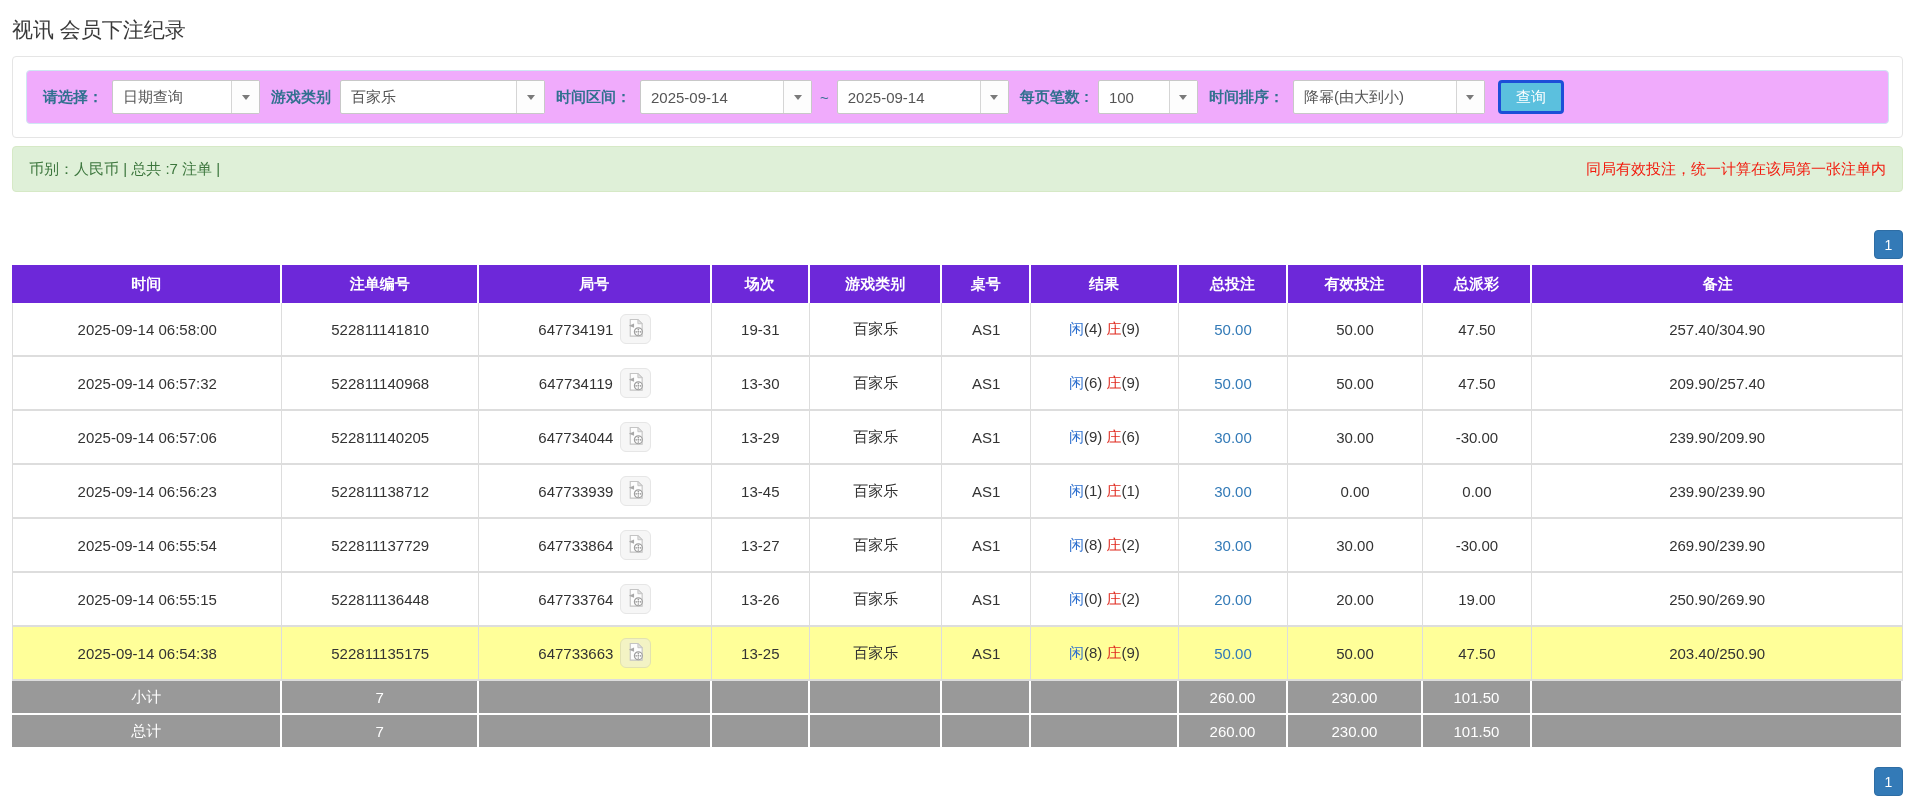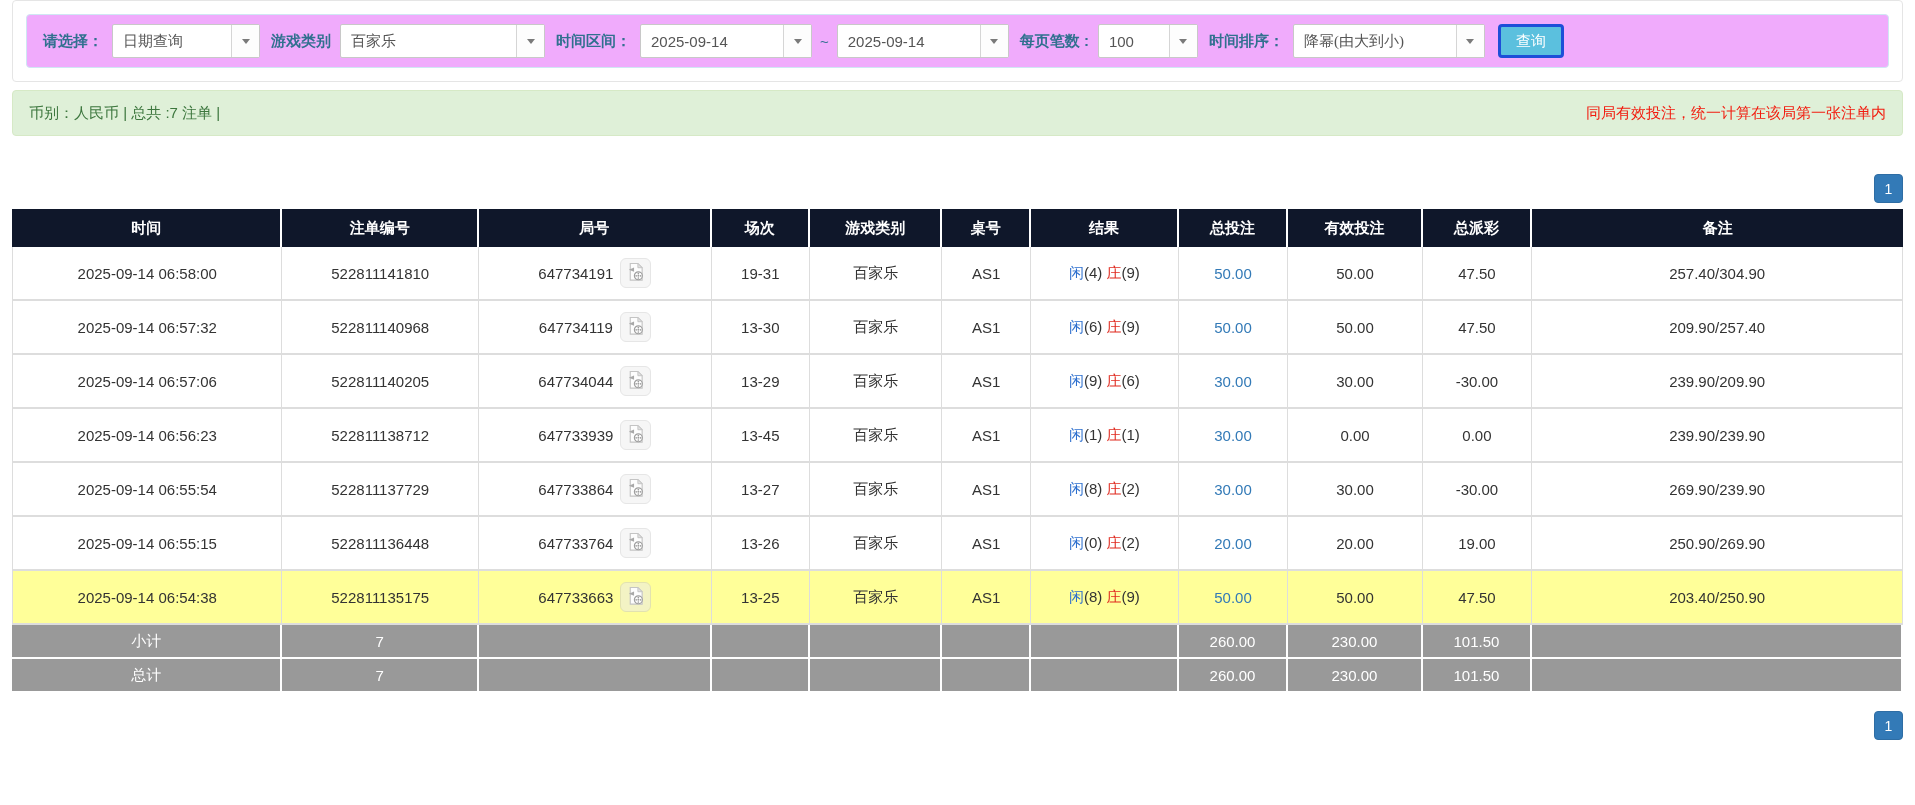--- a/index.html
+++ b/index.html
@@ -77,21 +77,21 @@
   .caret {
     width: 0; height: 0;
     border-left: 4px solid transparent;
     border-right: 4px solid transparent;
     border-top: 5px solid #7a7a7a;
   }
   .w-qt { width: 148px; }
   .w-game { width: 205px; }
   .w-date { width: 172px; }
   .w-size { width: 100px; }
-  .w-sort { width: 192px; font-family: Liberation Serif, serif; }
+  .w-sort { width: 192px; }
   .search-btn {
     margin-left: 6px;
     height: 34px;
     padding: 0 15px;
     background: #5bc0de;
     border: 3px solid #1d4ed8;
     border-radius: 4px;
     color: #fff;
     font-size: 15px;
     font-family: inherit;
@@ -132,21 +132,21 @@
   
   table.records {
     width: calc(100% - 24px);
     margin: 0 12px;
     border-collapse: separate;
     border-spacing: 0;
     table-layout: fixed;
     font-size: 15px;
   }
   .records th {
-    background: #0f172a;
+    background: #6d28d9;
     color: #fff;
     font-weight: bold;
     height: 38px;
     border-right: 2px solid #fff;
     text-align: center;
     padding: 0 4px;
   }
   .records th:last-child { border-right: none; }
   .records tbody td {
     height: 54px;
@@ -183,20 +183,21 @@
     cursor: pointer;
     padding: 0;
   }
   .records tr.highlight .video-btn { background: #f3f3c4; border-color: #e2e2b0; }
 </style>
 </head>
 <body>
 
 <div class="page">
 
+  <h1 class="title">视讯 会员下注纪录</h1>
 
   <div class="filter-panel">
     <div class="filter-bar">
 
       <span class="flabel">请选择：</span>
       <div class="combo w-qt">
         <input class="combo-input" value="日期查询" style="">
         <button class="combo-btn">
             <span class="caret"></span>
           </button>

